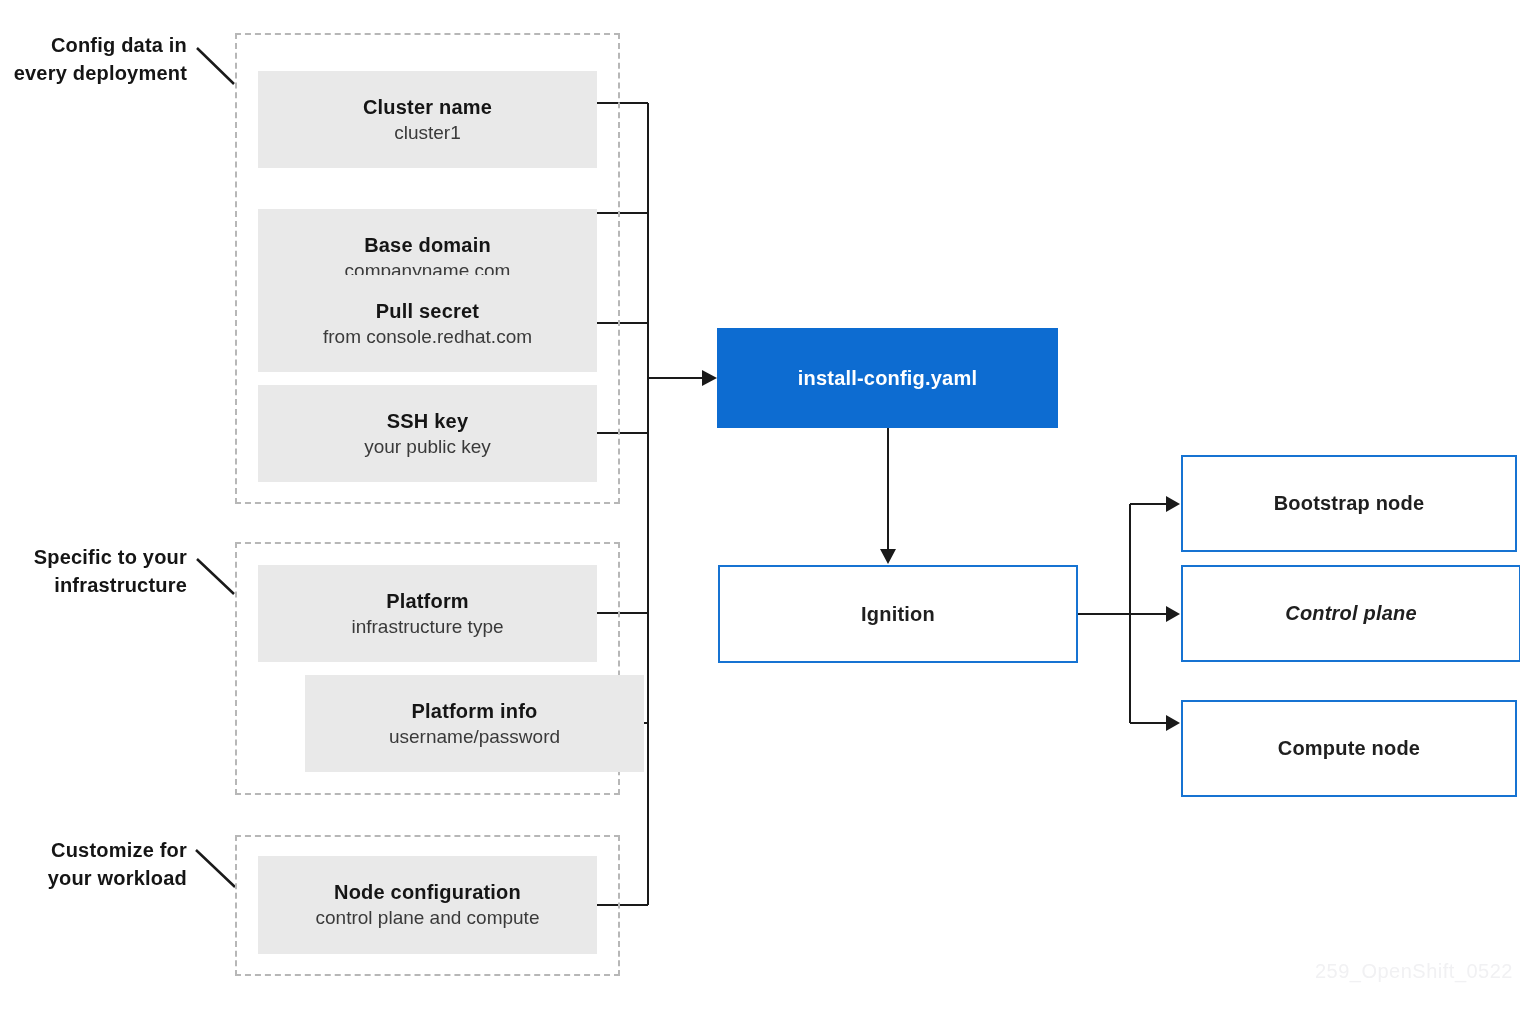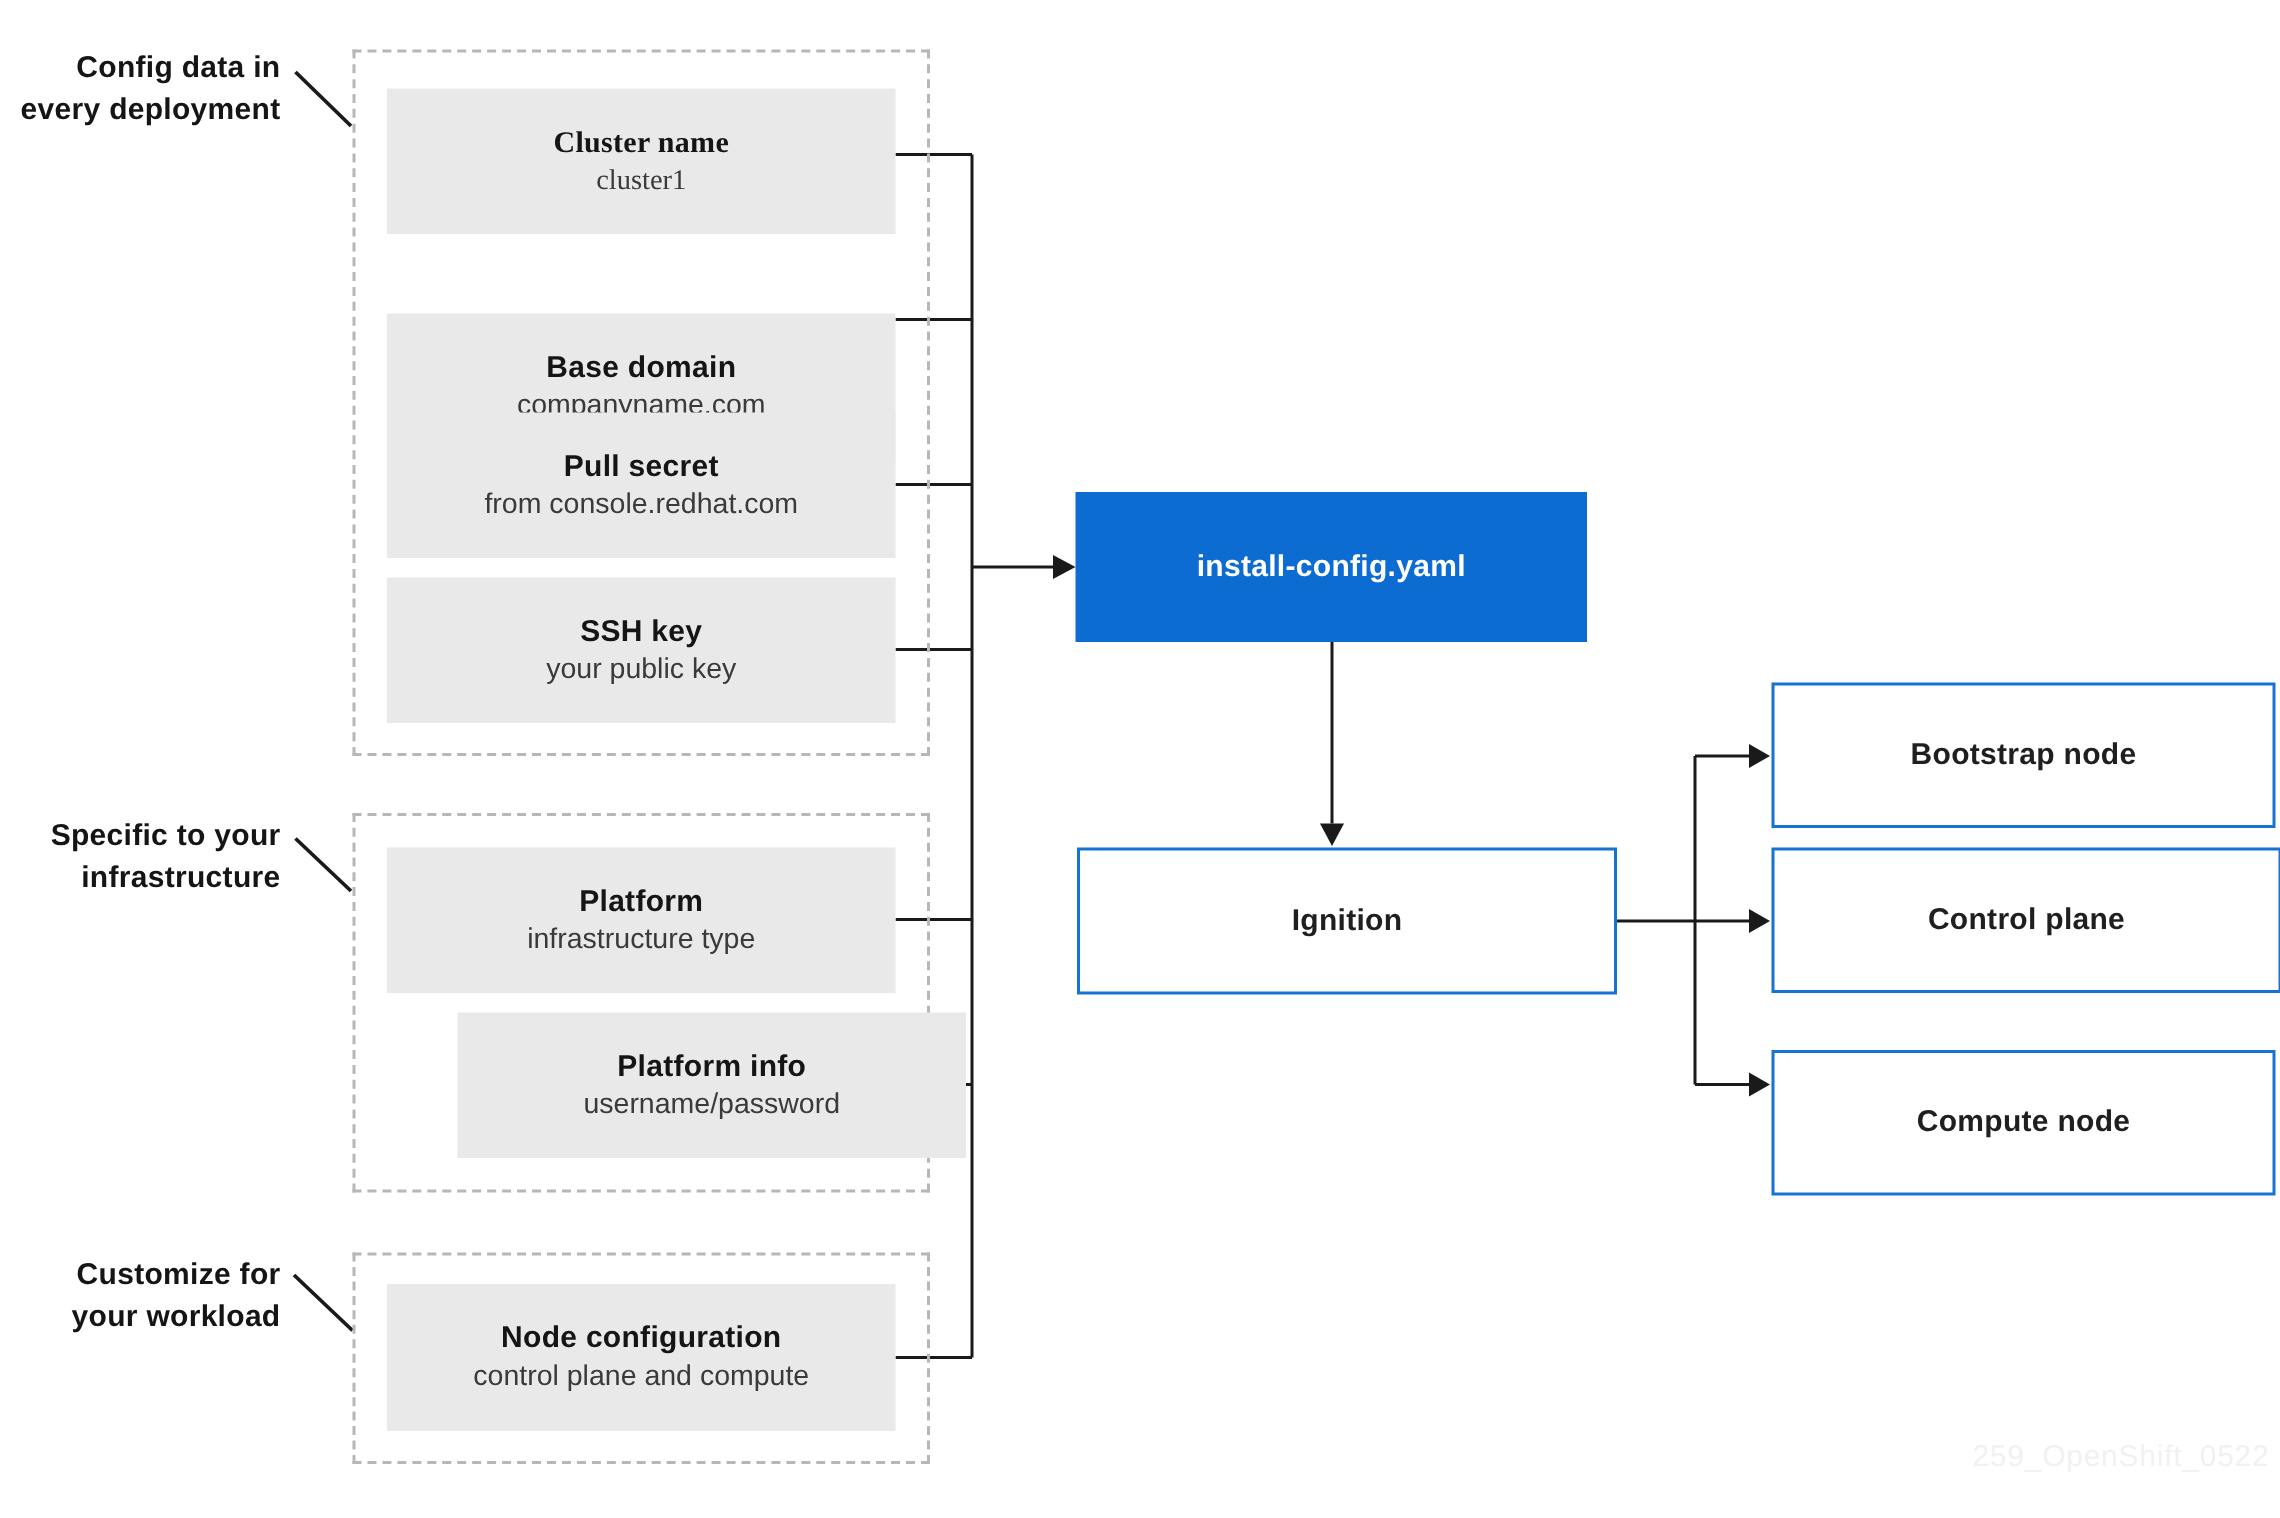--- a/index.html
+++ b/index.html
@@ -67,21 +67,21 @@
     font-size: 20px;
     font-weight: 700;
     color: var(--title-color);
     letter-spacing: 0.2px;
   }
   .gray-box .subtitle {
     font-size: 19px;
     font-weight: 400;
     color: var(--subtitle-color);
   }
-  .gb-1 { top: 59px; font-family: Liberation Serif, serif; }
+  .gb-1 { top: 71px; }
   .gb-2 { top: 165px; margin-top: 44px; }
   .gb-3 { top: 275px; }
   .gb-4 { top: 385px; }
   .gb-5 { top: 565px; }
   .gb-6 { top: 675px; margin-left: 47px; }
   .gb-7 { top: 856px; height: 98px; }
   .side-label {
     position: absolute;
     right: 1333px;
     width: 230px;
@@ -116,21 +116,21 @@
     display: flex;
     align-items: center;
     justify-content: center;
     font-size: 20px;
     font-weight: 600;
     color: #1f1f1f;
     letter-spacing: 0.2px;
   }
   .ignition-box { left: 718px; top: 565px; width: 360px; height: 98px; }
   .node-1 { left: 1181px; top: 455px; width: 336px; height: 97px; text-align: right; }
-  .node-2 { left: 1181px; top: 565px; width: 340px; height: 97px; }
+  .node-2 { left: 1181px; top: 565px; width: 340px; height: 97px; font-style: italic; }
   .node-3 { left: 1181px; top: 700px; width: 336px; height: 97px; }
   .watermark {
     position: absolute;
     right: 7px;
     top: 960px;
     font-size: 20px;
     font-weight: 400;
     color: var(--watermark-color);
     letter-spacing: 0.5px;
   }

